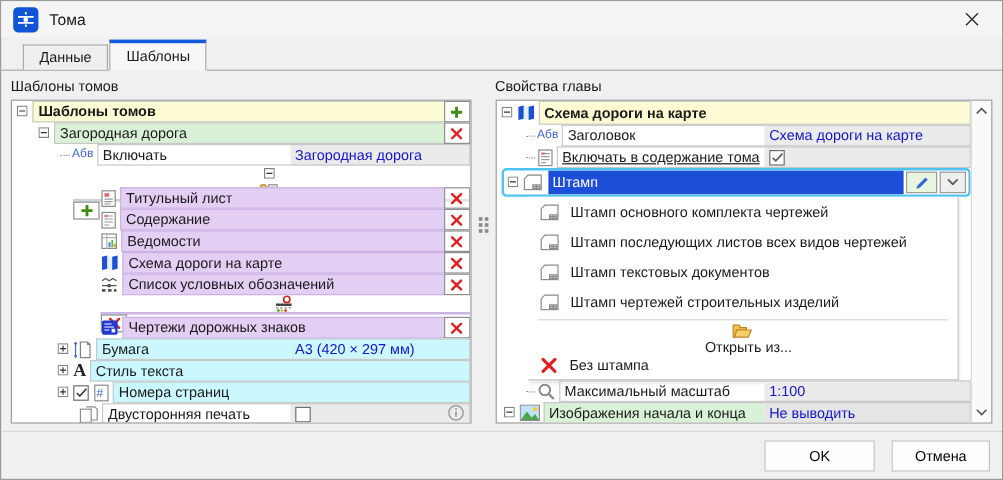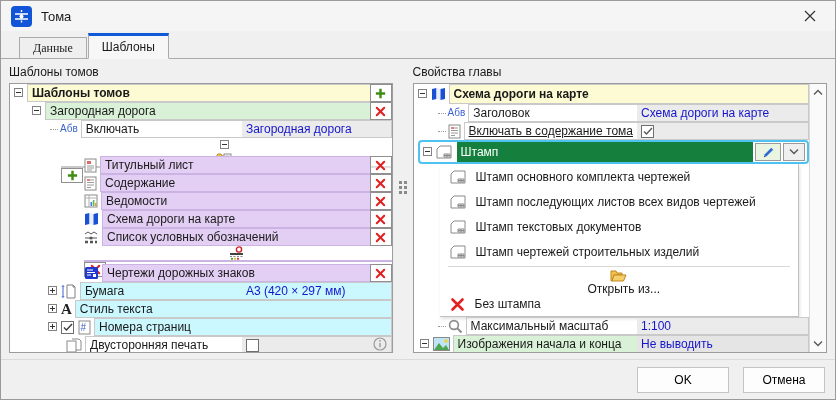--- a/index.html
+++ b/index.html
@@ -8,21 +8,21 @@
            position:relative; font-size:12px; color:#1A1A1A; overflow:hidden;}
   
   .titlebar{height:30px; display:flex; align-items:center; padding:0 8px; background:#F5F5F5;}
   .app-icon{width:21px;height:21px;border-radius:4px;background:#1254D8;margin:0 9px 0 2px;
             display:flex;align-items:center;justify-content:center;flex:none;}
   .title-text{font-size:13px;}
   .close-btn{margin-left:auto;width:34px;height:30px;display:flex;align-items:center;justify-content:center;cursor:pointer;}
   
   .tabstrip{height:28px;padding-left:18px;display:flex;align-items:flex-end;border-bottom:1px solid #ABABAB;}
   .tab{border:1px solid #ABABAB;border-bottom:none;padding:0 13px;display:flex;align-items:center;background:#EFEFEF;}
-  .tab.inactive{height:21px;margin-right:1px;font-family:Liberation Serif, serif;}
+  .tab.inactive{height:21px;margin-right:1px;}
   .tab.active{height:26px;background:#F7F7F7;border-top:3px solid #1059D9;margin-bottom:-1px;
               border-bottom:1px solid #F7F7F7;}
   
   .content{display:flex;height:300px;padding:4px 8px 0;}
   .panel{display:flex;flex-direction:column;}
   .panel-left{width:392px;}
   .splitter{width:20px;position:relative;}
   .grip{position:absolute;left:6px;top:118px;display:grid;grid-template-columns:3px 3px;grid-gap:2px;}
   .grip i{width:3px;height:3px;background:#8A8A8A;display:block;}
   .panel-right{flex:1;}
@@ -44,21 +44,21 @@
             display:flex;align-items:center;justify-content:center;cursor:pointer;}
   .exp{flex:none;margin-right:4px;}
   .icn{flex:none;margin-right:3px;display:flex;align-items:center;justify-content:center;}
   .stub{flex:none;border-top:1px dotted #9B9B9B;width:8px;margin-right:2px;}
   .cb{width:13px;height:13px;border:1px solid #6F6F6F;background:#fff;flex:none;
       display:flex;align-items:center;justify-content:center;}
   
   .sel-row{height:24px;display:flex;align-items:center;flex:none;padding-left:4px;}
   .sel-ring{flex:1;height:24px;border:2px solid #4FC3F0;border-radius:4px;background:#fff;
             display:flex;align-items:center;overflow:hidden;}
-  .sel-fill{flex:1;align-self:stretch;background:#15803d;color:#fff;display:flex;align-items:center;
+  .sel-fill{flex:1;align-self:stretch;background:#1d4ed8;color:#fff;display:flex;align-items:center;
             padding:0 4px;margin-left:2px;}
   .tool-btn{width:26px;height:18px;border:1px solid #9A9A9A;display:flex;align-items:center;
             justify-content:center;margin-left:2px;flex:none;cursor:pointer;}
   .tool-btn.pencil{background:#E9F5E1;}
   .tool-btn.chev{width:22px;background:#EFEFEF;margin-right:2px;}
   .dropdown{margin-left:26px;margin-right:10px;background:#fff;border-right:1px solid #C2C2C2;
             border-bottom:1px solid #C2C2C2;box-shadow:1px 2px 3px rgba(0,0,0,0.12);flex:none;}
   .drop-item{display:flex;align-items:center;height:25px;padding-left:10px;cursor:pointer;}
   .drop-item .icn{margin-right:10px;}
   .drop-sep{height:5px;display:flex;align-items:center;padding:0 8px;}

